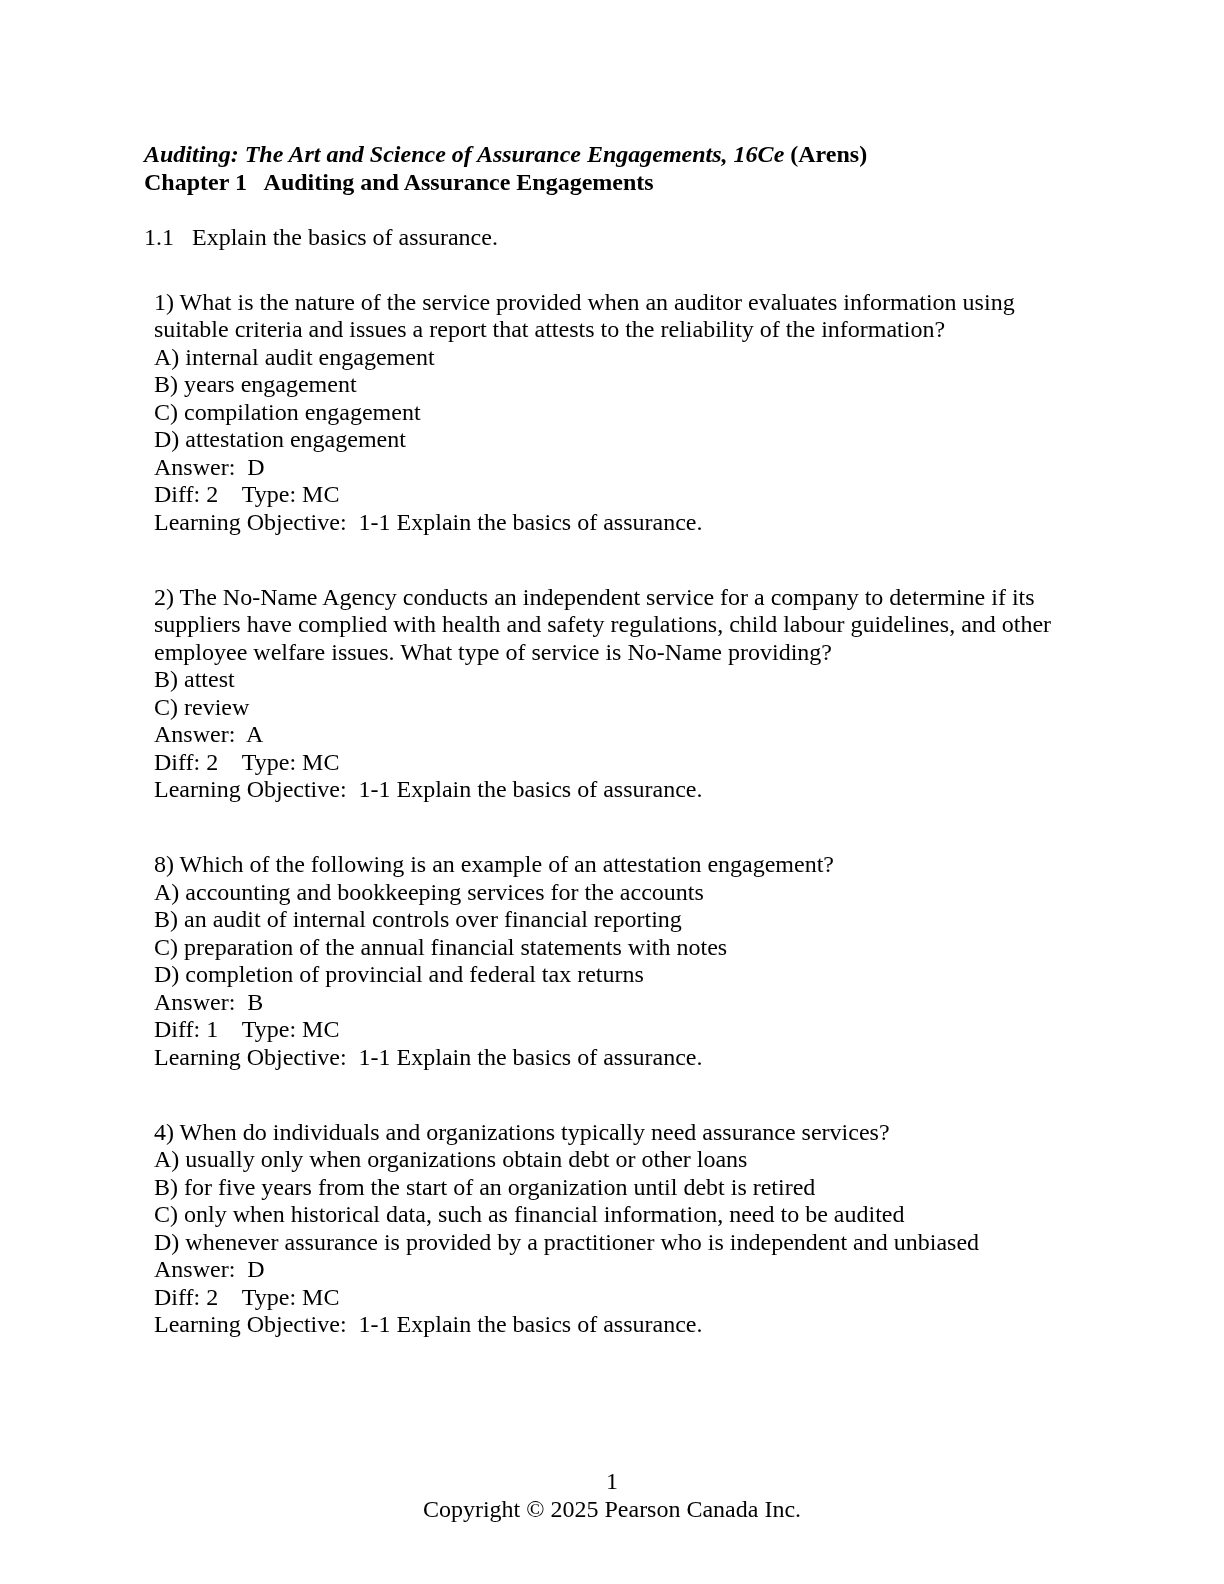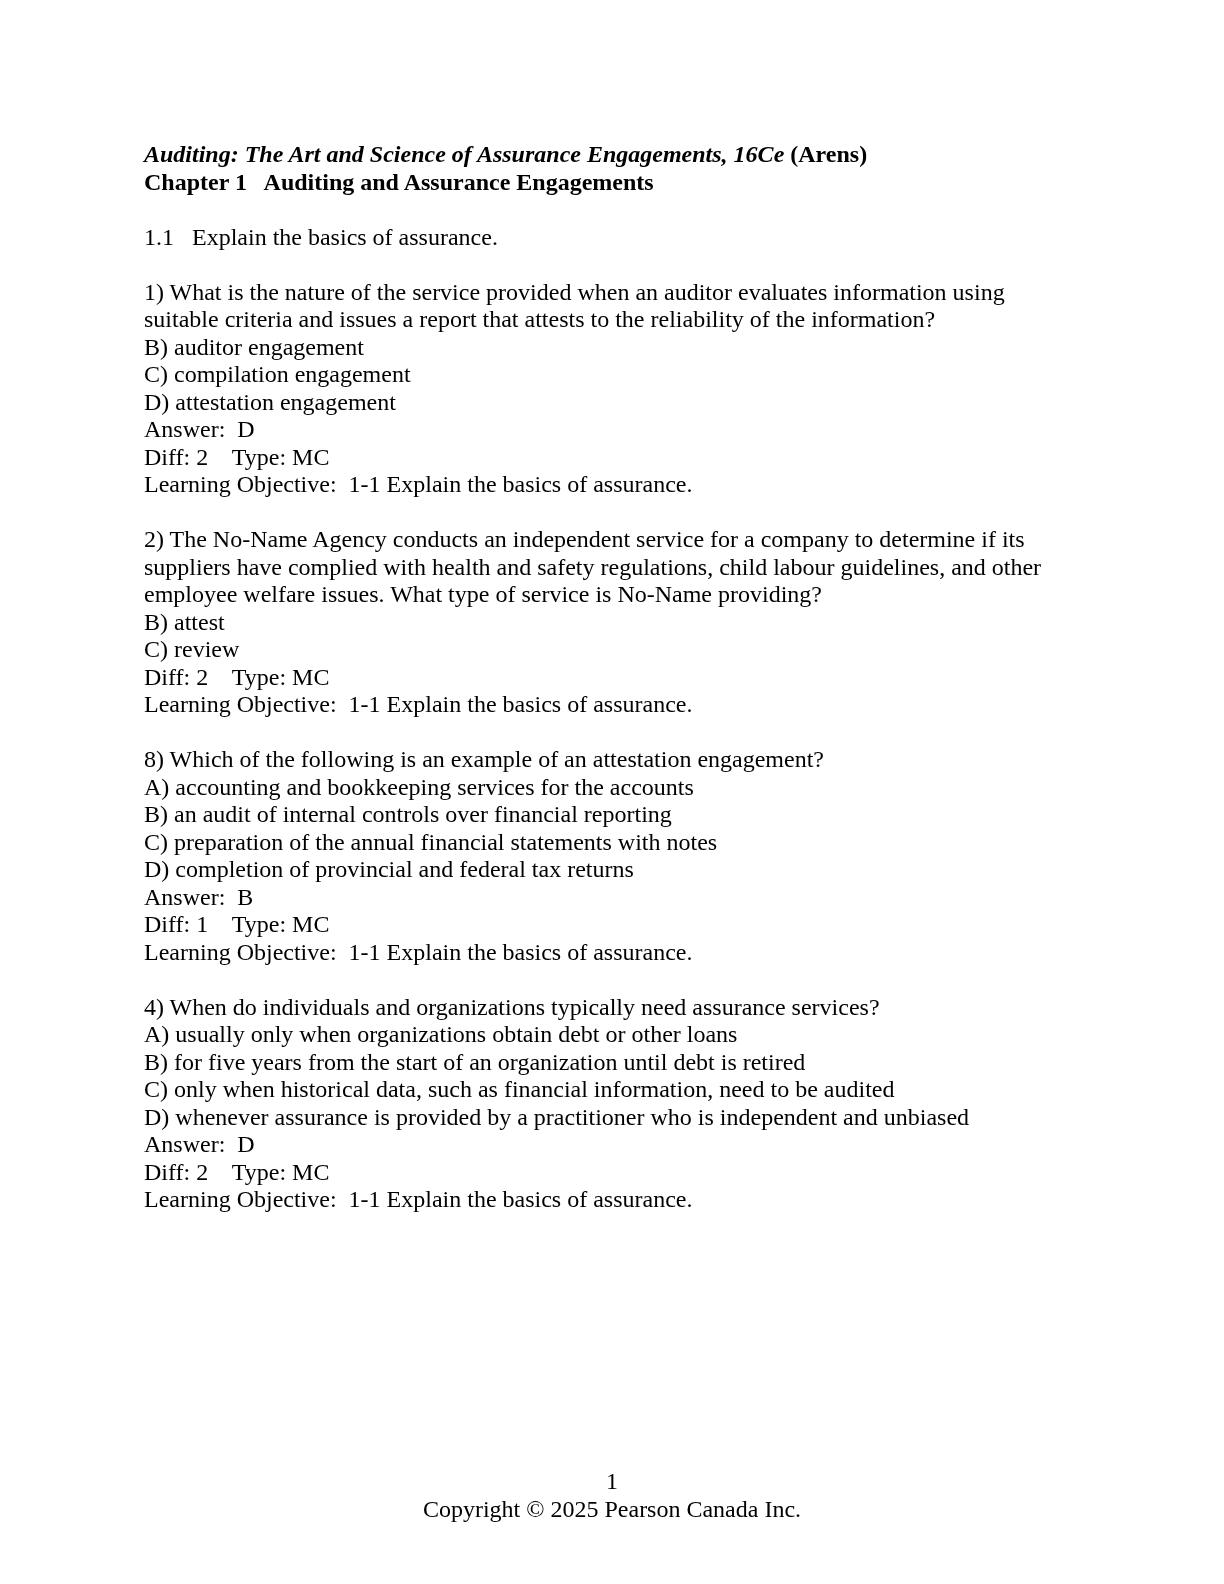--- a/index.html
+++ b/index.html
@@ -25,21 +25,21 @@
     padding: 141px 144px 0 144px;
   }
   .line, .stem, .option, .meta, .title-line, .chapter-line, .section-line {
     white-space: pre-wrap;
   }
   .title-line { font-weight: bold; }
   .title-main { font-style: italic; font-weight: bold; }
   .title-suffix { font-style: normal; font-weight: bold; }
   .chapter-line { font-weight: bold; }
   .spacer { height: 27.5px; }
-  .question { margin: 0; }
+  .question { margin: 10px; }
   .footer {
     position: absolute;
     left: 0;
     top: 1468px;
     width: 1224px;
     text-align: center;
   }
   .footer div { white-space: pre-wrap; }
 </style>
 </head>
@@ -52,34 +52,36 @@
   <div class="chapter-line">Chapter 1   Auditing and Assurance Engagements</div>
 
   <div class="spacer"></div>
 
   <div class="section-line">1.1   Explain the basics of assurance.</div>
 
   <div class="spacer"></div>
 
   <section class="question">
     <div class="stem">1) What is the nature of the service provided when an auditor evaluates information using suitable criteria and issues a report that attests to the reliability of the information?</div>
-    <div class="option">B) auditor engagement</div>
+    <div class="option">A) internal audit engagement</div>
+    <div class="option">B) years engagement</div>
     <div class="option">C) compilation engagement</div>
     <div class="option">D) attestation engagement</div>
     <div class="meta">Answer:  D</div>
     <div class="meta">Diff: 2    Type: MC</div>
     <div class="meta">Learning Objective:  1-1 Explain the basics of assurance.</div>
   </section>
 
   <div class="spacer"></div>
 
   <section class="question">
     <div class="stem">2) The No-Name Agency conducts an independent service for a company to determine if its suppliers have complied with health and safety regulations, child labour guidelines, and other employee welfare issues. What type of service is No-Name providing?</div>
     <div class="option">B) attest</div>
     <div class="option">C) review</div>
+    <div class="meta">Answer:  A</div>
     <div class="meta">Diff: 2    Type: MC</div>
     <div class="meta">Learning Objective:  1-1 Explain the basics of assurance.</div>
   </section>
 
   <div class="spacer"></div>
 
   <section class="question">
     <div class="stem">8) Which of the following is an example of an attestation engagement?</div>
     <div class="option">A) accounting and bookkeeping services for the accounts</div>
     <div class="option">B) an audit of internal controls over financial reporting</div>

